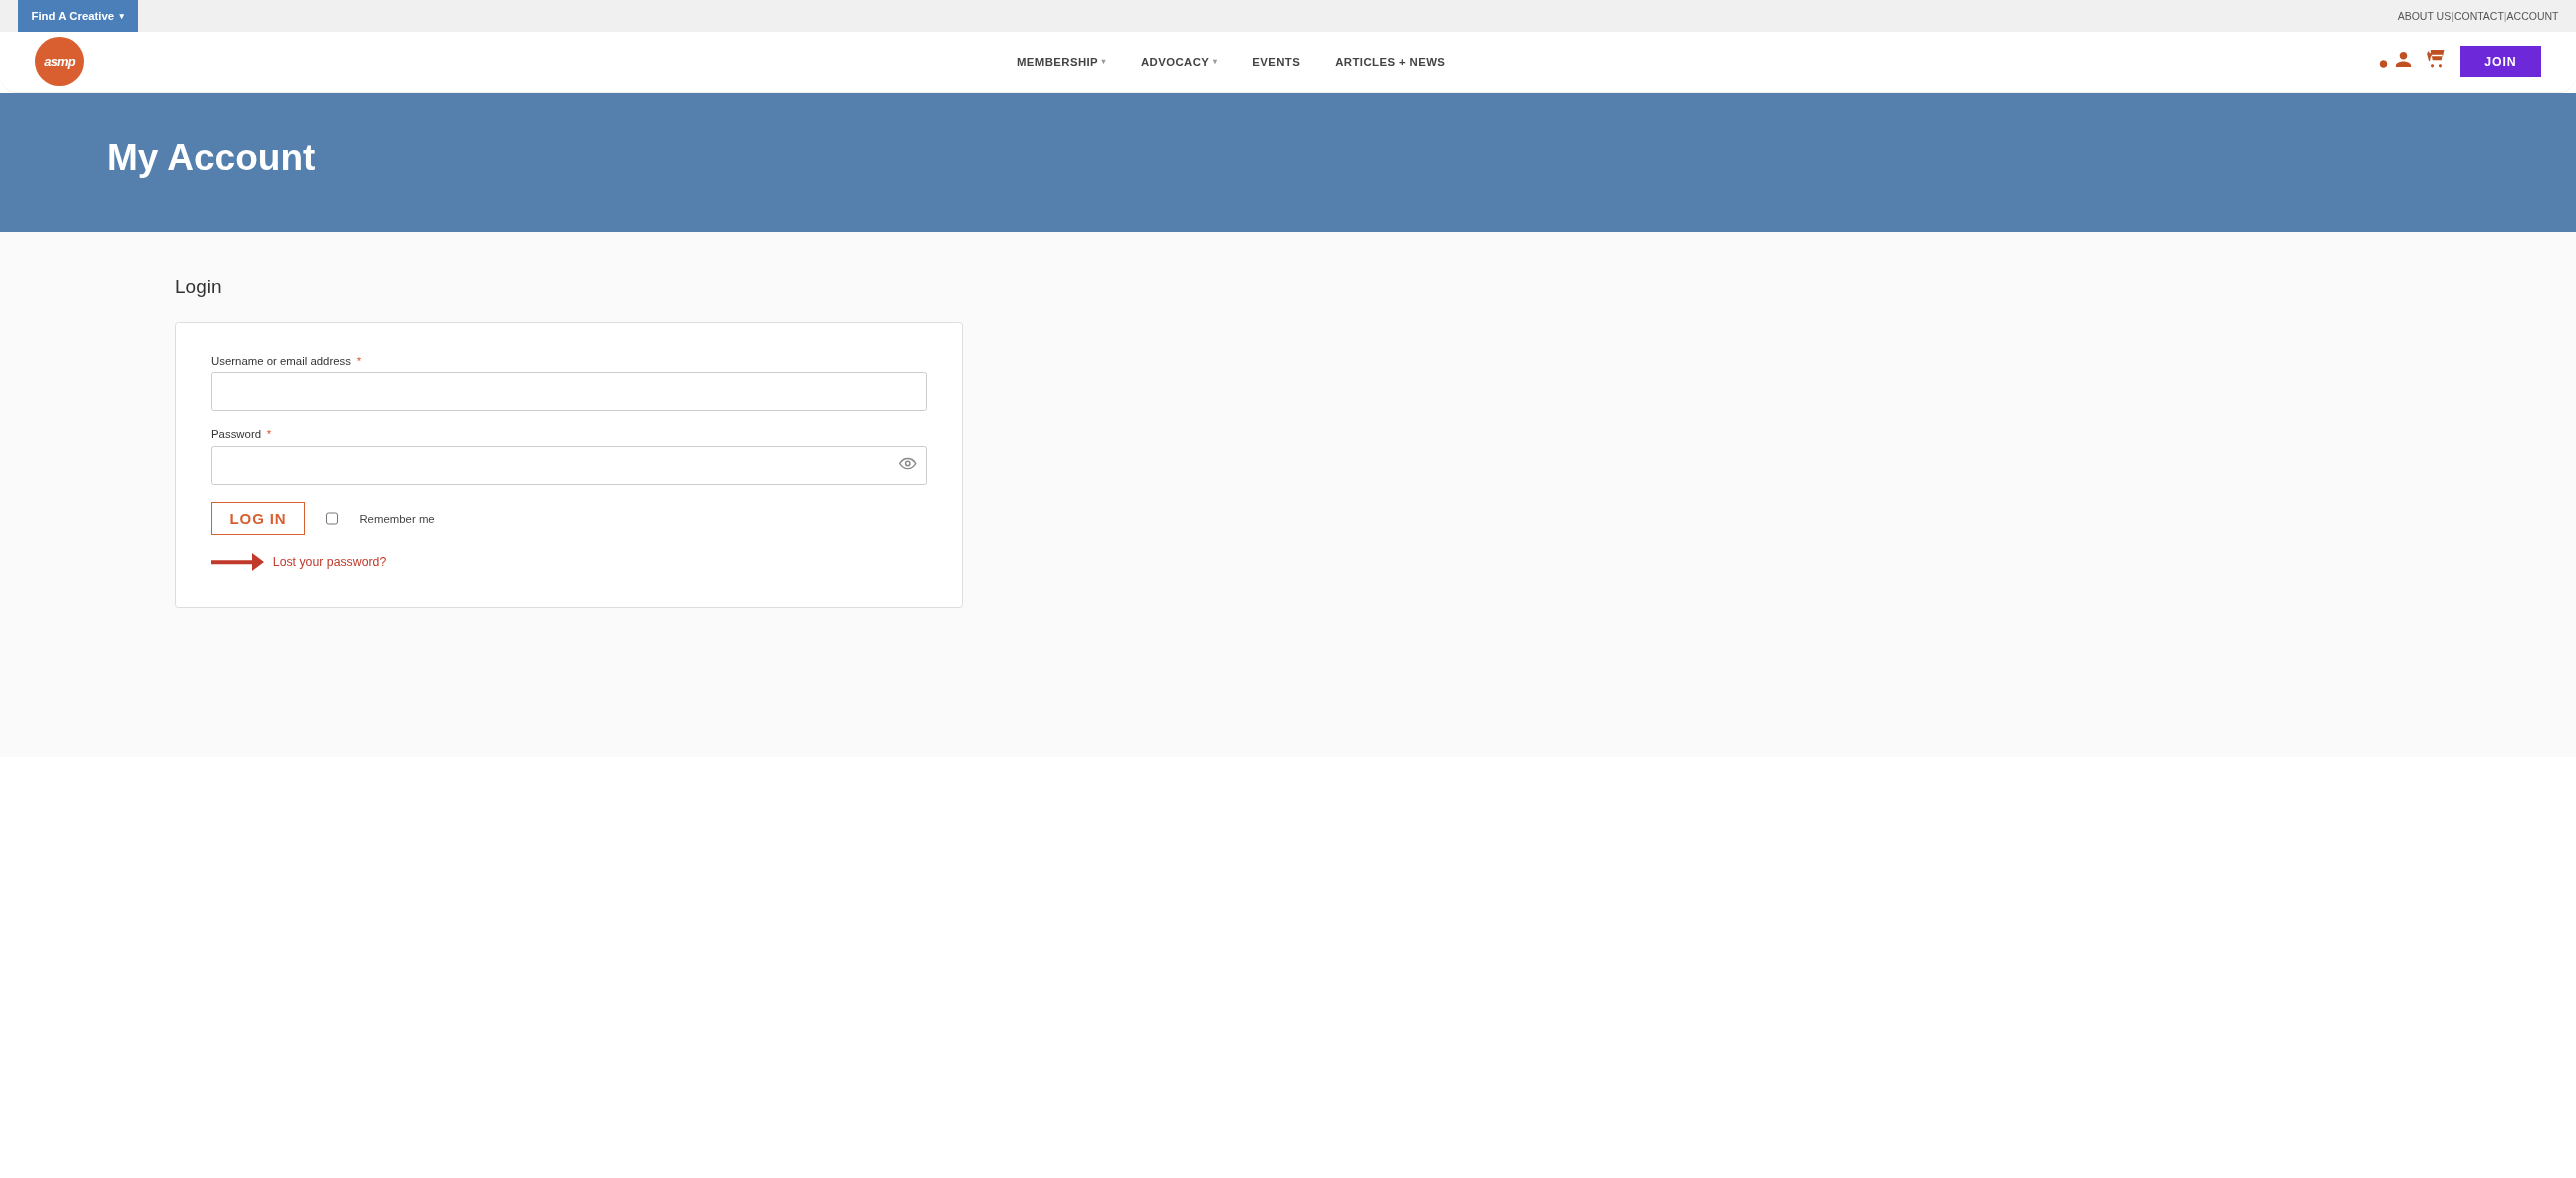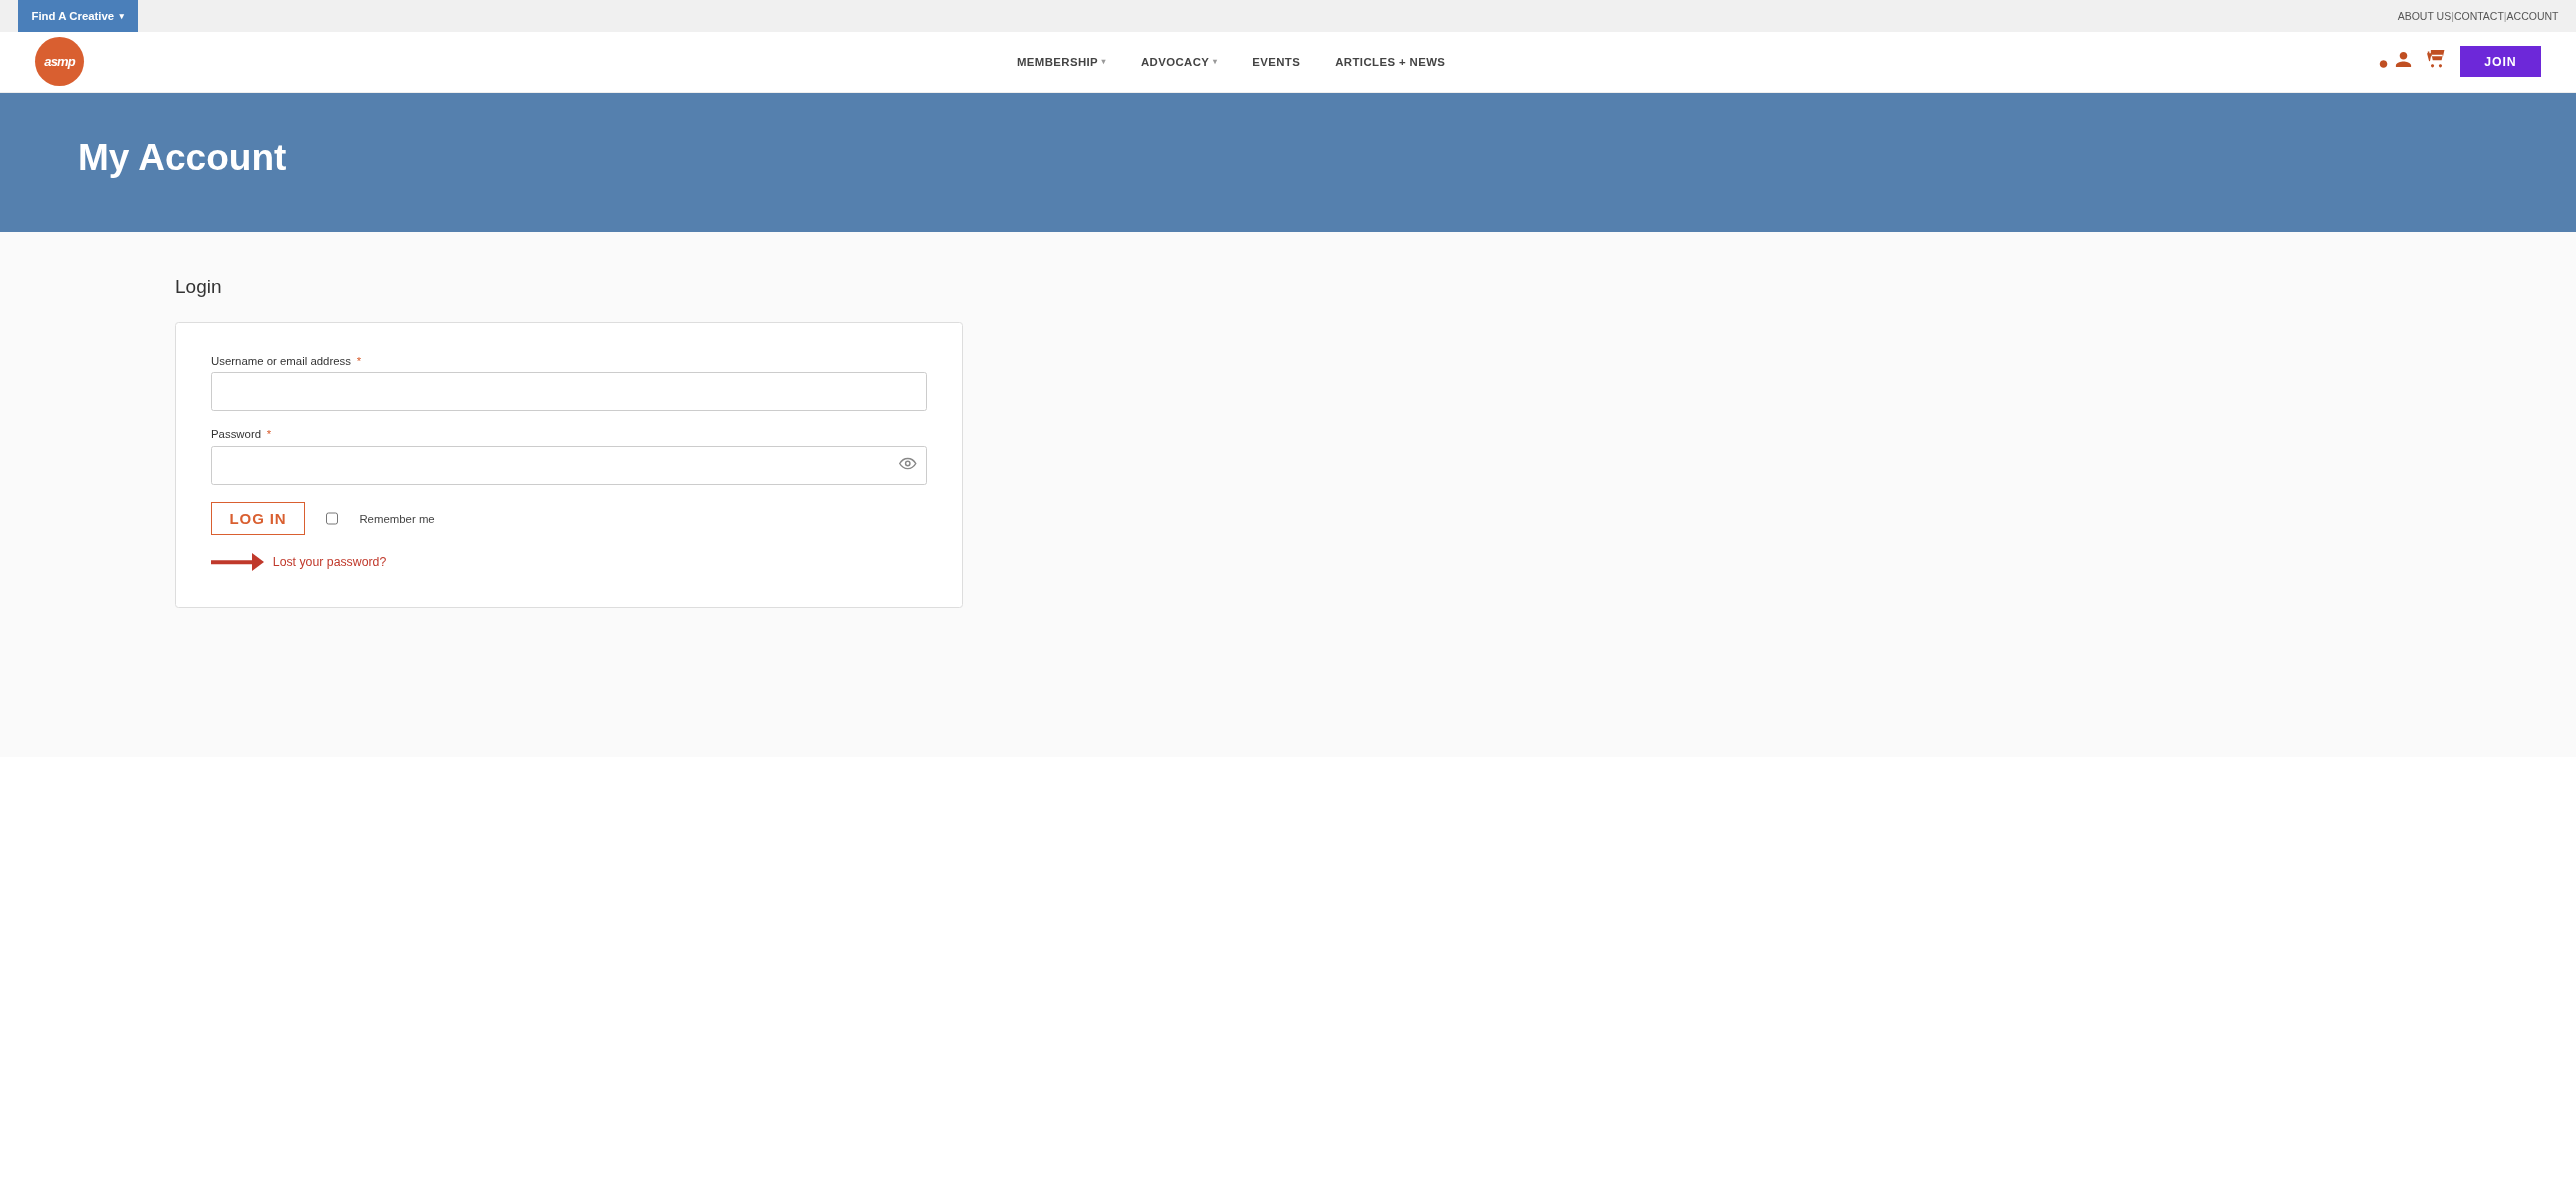--- a/index.html
+++ b/index.html
@@ -44,20 +44,21 @@
 
     
     .main-nav {
       display: flex;
       align-items: center;
       justify-content: flex-start;
       padding: 0 35px;
       height: 61px;
       background: #fff;
       border-bottom: 0.9px solid #eee;
+      border-radius: 17px;
     }
     .nav-logo {
       display: flex;
       align-items: center;
     }
     .logo-circle {
       width: 49px;
       height: 49px;
       border-radius: 50%;
       background: #d95f30;
@@ -108,21 +109,21 @@
       font-size: 12.3px;
       font-weight: 700;
       letter-spacing: 0.9px;
       cursor: pointer;
       text-transform: uppercase;
     }
 
     
     .hero-banner {
       background: #5580ae;
-      padding: 44px 35px 53px 78px;
+      padding: 44px 35px 53px 107px;
       min-height: 114px;
       display: flex;
       align-items: center;
     }
     .hero-title {
       color: #fff;
       font-size: 37px;
       font-weight: 700;
     }
 

